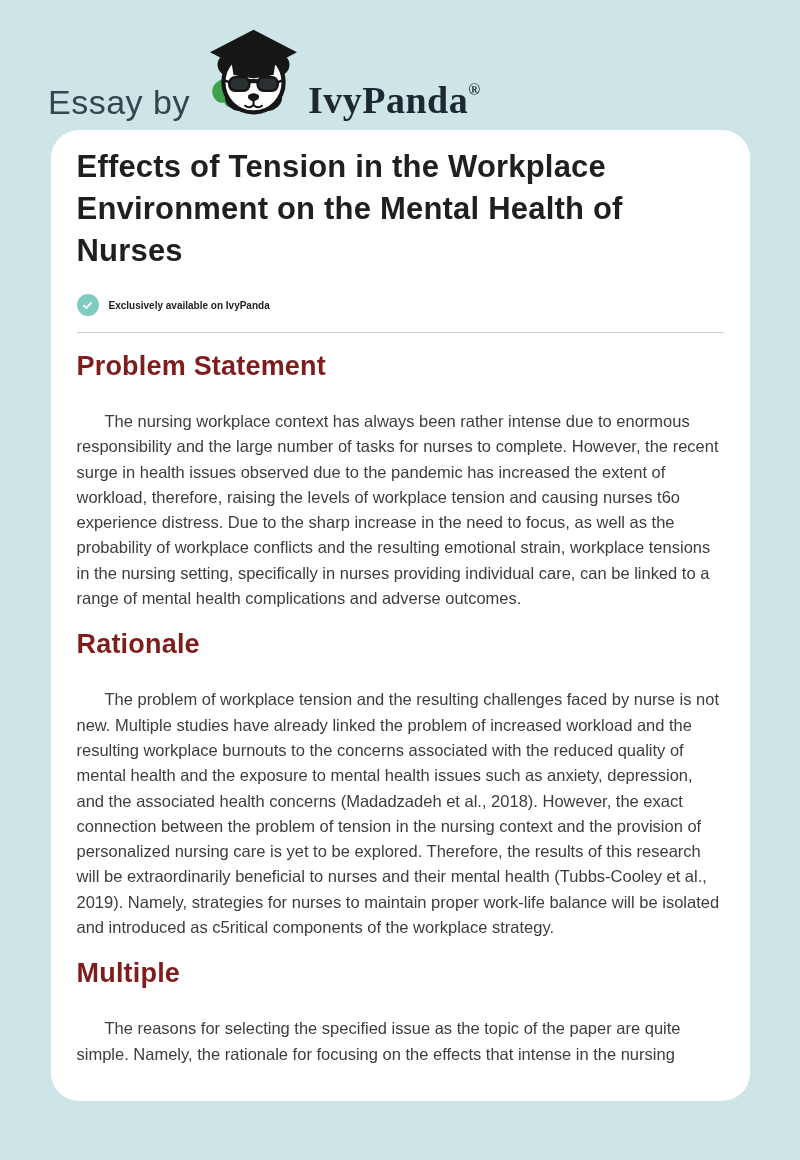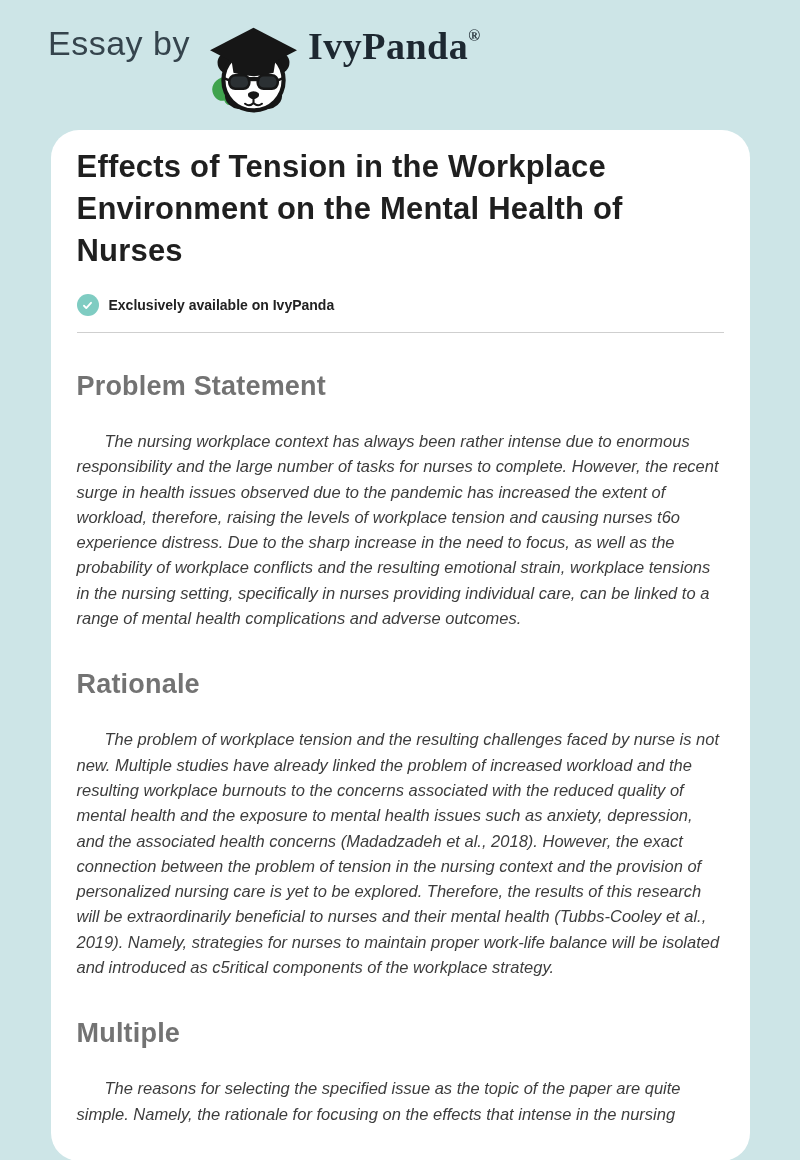--- a/index.html
+++ b/index.html
@@ -4,21 +4,21 @@
 <style>
   * { margin: 0; padding: 0; box-sizing: border-box; }
   html, body {
     width: 800px; height: 1160px;
     overflow: hidden;
     background: #cde5e7;
     font-family: "Liberation Sans", sans-serif;
   }
   .site-header {
     display: flex;
-    align-items: flex-start;
+    align-items: flex-end;
     padding: 24px 0 0 48px;
     height: 122px;
   }
   .essay-by {
     font-size: 34px;
     color: #35444d;
     letter-spacing: 0.5px;
   }
   .logo {
     width: 102px;
@@ -66,44 +66,43 @@
     height: 22px;
     border-radius: 50%;
     background: #7fccc2;
     display: inline-flex;
     align-items: center;
     justify-content: center;
     flex: 0 0 auto;
   }
   .check-badge svg { width: 13px; height: 13px; }
   .availability-text {
-    font-size: 14px;
+    font-size: 10px;
     font-weight: 700;
     color: #222222;
   }
   .divider {
     border: none;
     border-top: 1px solid #cfcfcf;
     margin-top: 16px;
   }
   .section-heading {
     font-size: 27px;
     font-weight: 700;
-    color: #737373;
-    margin-top: 38px;
+    color: #7f1d1d;
+    margin-top: 18px;
     margin-bottom: 27px;
     letter-spacing: 0.2px;
   }
   .section-paragraph {
     font-size: 16.5px;
     line-height: 25.3px;
     color: #3d3d3d;
     text-indent: 28px;
     max-width: 650px;
-    font-style: italic;
   }
 </style>
 </head>
 <body>
 
 <header class="site-header">
   <span class="essay-by">Essay by</span>
   <span class="logo">
     <svg viewBox="0 0 122 112" aria-hidden="true">
 

